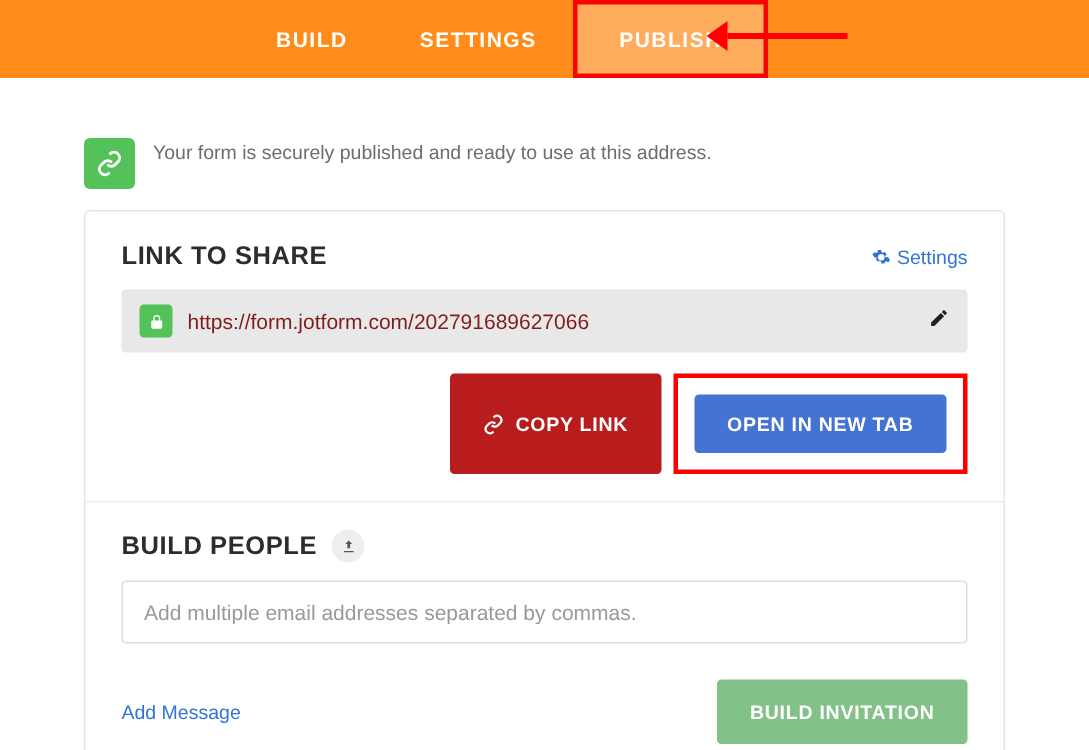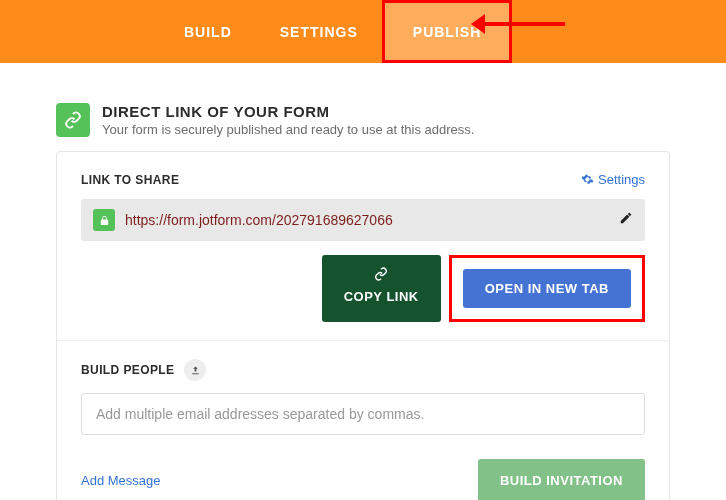--- a/index.html
+++ b/index.html
@@ -1,20 +1,20 @@
 <!DOCTYPE html>
 <html><head>
 <meta charset="utf-8">
 <style>
   * { box-sizing: border-box; margin: 0; padding: 0; }
   body { font-family: -apple-system, BlinkMacSystemFont, "Segoe UI", Arial, sans-serif; background: #fff; width: 726px; height: 500px; overflow: hidden; }
 
   .topbar {
     background: #ff8c1a;
-    height: 63px;
+    height: 52px;
     display: flex;
     align-items: stretch;
     padding-left: 160px;
     position: relative;
   }
   .tab {
     color: #fff;
     font-size: 14px;
     letter-spacing: 1px;
     font-weight: 600;
@@ -58,21 +58,21 @@
   .section-title {
     font-size: 15px; font-weight: 700; color: #2c2c2c; letter-spacing: 0.5px;
   }
   .section-sub { font-size: 13px; color: #6d6d6d; margin-top: 2px; }
 
   .card {
     border: 1px solid #e5e5e5; border-radius: 4px;
     padding: 20px 24px 24px 24px; margin-bottom: 16px;
   }
   .card-head { display: flex; justify-content: space-between; align-items: center; margin-bottom: 12px; }
-  .card-label { font-size: 12px; font-weight: 700; color: #2c2c2c; letter-spacing: 0.4px; }
+  .card-label { font-size: 17px; font-weight: 700; color: #2c2c2c; letter-spacing: 0.4px; }
   .settings-link { font-size: 13px; color: #3274d6; display: flex; align-items: center; gap: 4px; cursor: pointer; }
   .settings-link svg { width: 13px; height: 13px; fill: #3274d6; }
 
   .url-box {
     background: #e8e8e8; border-radius: 3px; padding: 10px 12px;
     display: flex; align-items: center; gap: 10px; margin-bottom: 14px;
   }
   .lock-badge {
     width: 22px; height: 22px; background: #55c159; border-radius: 3px;
     display: flex; align-items: center; justify-content: center; flex-shrink: 0;
@@ -80,21 +80,21 @@
   .lock-badge svg { width: 11px; height: 13px; fill: #fff; }
   .url-text { flex: 1; font-size: 14px; color: #7f1d1d; }
   .pencil svg { width: 14px; height: 14px; fill: #222; }
 
   .btn-row { display: flex; justify-content: flex-end; gap: 0; }
   .btn {
     font-size: 13px; font-weight: 700; letter-spacing: 0.5px;
     padding: 12px 22px; border-radius: 3px; border: none; color: #fff;
     display: flex; align-items: center; gap: 8px; cursor: pointer;
   }
-  .btn-green { background: #14532d; flex-direction: column; }
+  .btn-green { background: #b91c1c; }
   .btn-green svg { width: 14px; height: 14px; stroke: #fff; }
   .btn-blue-wrap { border: 3px solid #ff0000; margin-left: 8px; padding: 11px; }
   .btn-blue { background: #4573d3; }
 
   .divider { border-top: 1px solid #ededed; margin: 18px -24px 18px -24px; }
 
   .invite-head { display: flex; align-items: center; gap: 10px; margin-bottom: 12px; }
   .share-ico {
     width: 22px; height: 22px; background: #eee; border-radius: 50%;
     display: flex; align-items: center; justify-content: center;
@@ -123,21 +123,20 @@
 <div class="content">
 
   <div class="section-head">
     <div class="link-badge">
       <svg viewBox="0 0 24 24" fill="none" stroke-width="2.5">
           <path d="M10 13a5 5 0 0 0 7 0l3-3a5 5 0 0 0-7-7l-1 1"></path>
           <path d="M14 11a5 5 0 0 0-7 0l-3 3a5 5 0 0 0 7 7l1-1"></path>
         </svg>
     </div>
     <div>
-      <div class="section-title">DIRECT LINK OF YOUR FORM</div>
       <div class="section-sub">Your form is securely published and ready to use at this address.</div>
     </div>
   </div>
 
   <div class="card">
     <div class="card-head">
       <div class="card-label">LINK TO SHARE</div>
       <div class="settings-link">
         <svg viewBox="0 0 24 24">
             <path d="M12 8a4 4 0 1 0 0 8 4 4 0 0 0 0-8zm9 4a7 7 0 0 1-.1 1.2l2 1.6-2 3.4-2.4-1a7 7 0 0 1-2 .1l-.4 2.5h-4l-.4-2.5a7 7 0 0 1-2-1.1l-2.4 1-2-3.4 2-1.6A7 7 0 0 1 3 12a7 7 0 0 1 .1-1.2l-2-1.6 2-3.4 2.4 1a7 7 0 0 1 2-1.1L7.9 3h4l.4 2.5a7 7 0 0 1 2 1.1l2.4-1 2 3.4-2 1.6c0 .4.1.8.1 1.2z"></path>

